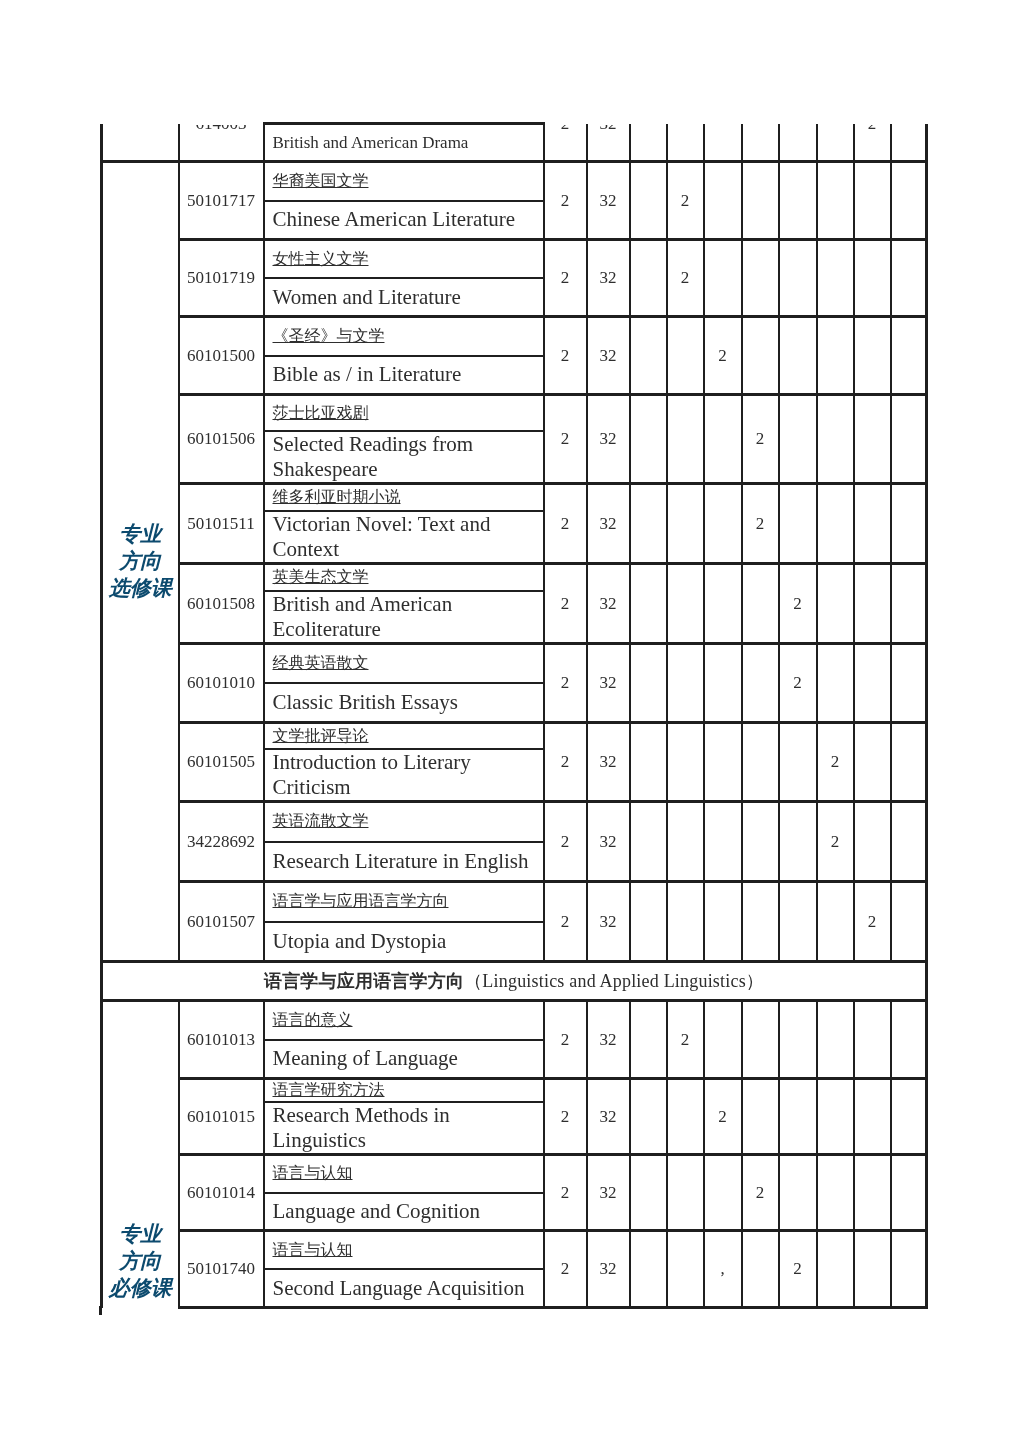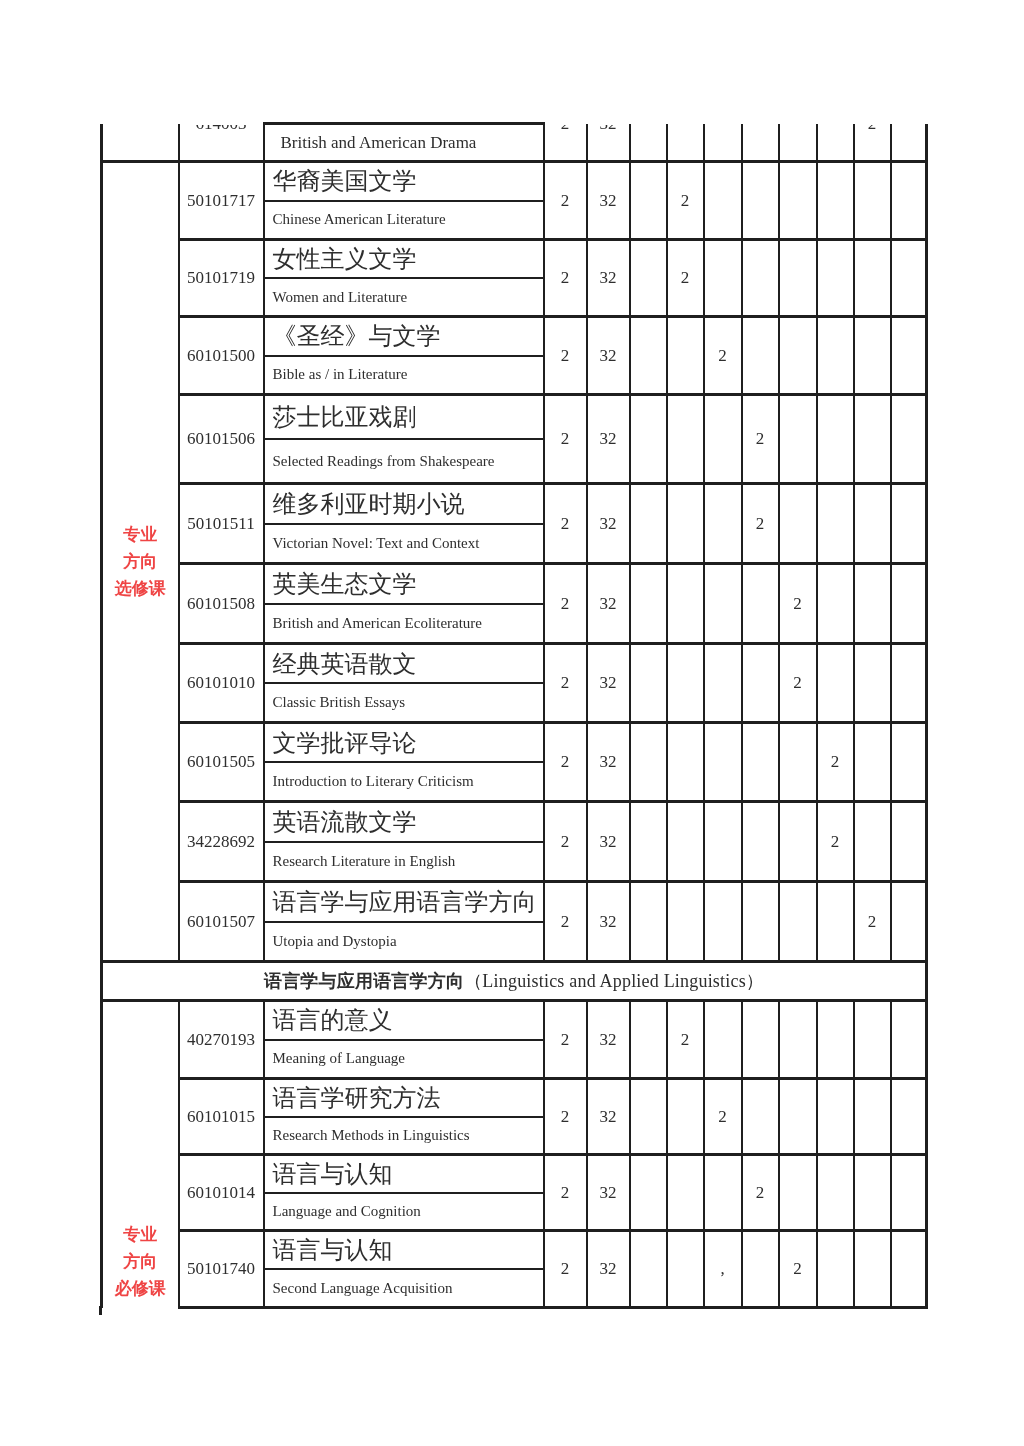--- a/index.html
+++ b/index.html
@@ -24,39 +24,40 @@
   
   tr.h38{height:38px;} tr.h39{height:39px;} tr.h76{height:76px;} tr.h77{height:77px;}
   tr.h78{height:78px;} tr.h79{height:79px;} tr.h80{height:80px;} tr.h89{height:89px;}
 
   
   td.edge-l{border-left-width:3px;}
   td.edge-r{border-right-width:3px;}
 
   
   td.cat{
-    font-weight:bold;font-size:17px;line-height:27px;white-space:pre-line;
-    color:#ef4444;
+    font-weight:bold;font-size:21px;line-height:27px;white-space:pre-line;
+    color:#0c4a6e;
+    font-style:italic;
   }
   td.cat-bottom{vertical-align:bottom;padding-bottom:6px;border-bottom:none;}
 
   
   td.name{position:relative;}
   .name-wrap{position:absolute;inset:0;display:flex;flex-direction:column;text-align:left;}
   .name-zh,.name-en{flex:1;display:flex;align-items:center;padding-left:8px;}
-  .name-zh{border-bottom:2px solid #1f1f1f;font-size:24px;}
-  .name-en{font-size:15px;}
+  .name-zh{border-bottom:2px solid #1f1f1f;font-size:16px;text-decoration:underline;}
+  .name-en{font-size:21px;}
 
   
   tr.partial td{border-top:none;}
   tr.partial td.name-cut{border-top:3px solid #1f1f1f;position:relative;}
   .cut-wrap{position:relative;height:34px;overflow:hidden;}
   .cut-text{position:absolute;left:0;right:0;top:-11px;text-align:center;font-size:17px;}
   .name-cut-inner{position:absolute;inset:0;display:flex;align-items:center;
-    padding-left:16px;text-align:right;font-size:17px;border-radius:12px;}
+    padding-left:8px;text-align:right;font-size:17px;border-radius:12px;}
 
   
   td.divider{font-size:18px;letter-spacing:0.2px;}
   .dzh{font-weight:bold;font-family:Liberation Mono, monospace;}
   .den{font-weight:normal;}
 
   
   .stub{position:absolute;left:-1px;top:1184px;width:3px;height:9px;background:#1f1f1f;}
 </style>
 </head>
@@ -342,21 +343,21 @@
       <tr class="h39">
         <td class="divider edge-l edge-r" colspan="13">
           <span class="dzh">语言学与应用语言学方向</span><span class="den">（Linguistics and Applied Linguistics）</span>
         </td>
       </tr>
 
       <tr class="h78">
         <td class="cat cat-bottom edge-l" rowspan="4">专业
 方向
 必修课</td>
-        <td>40270193</td>
+        <td>60101013</td>
         <td class="name">
               <div class="name-wrap">
                 <div class="name-zh">语言的意义</div>
                 <div class="name-en">Meaning of Language</div>
               </div>
             </td>
         <td>2</td>
         <td>32</td>
         <td></td>
         <td>2</td>

